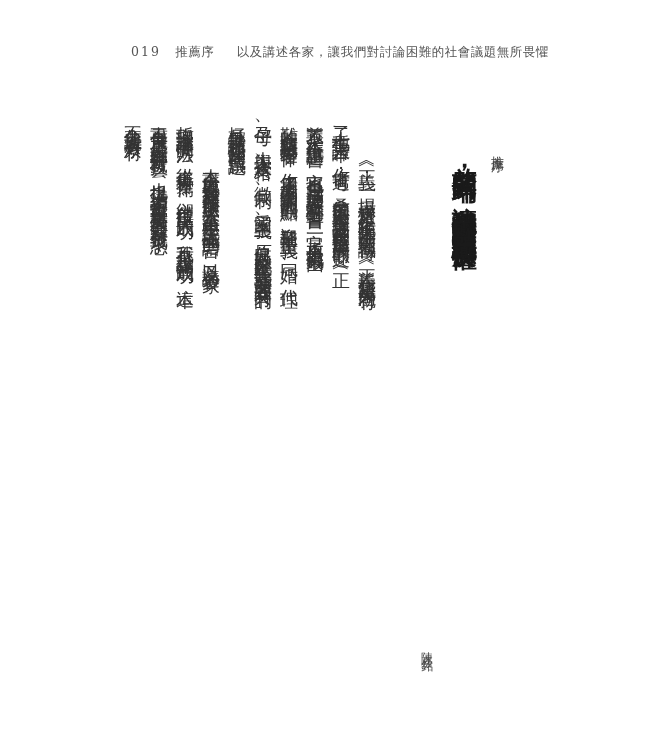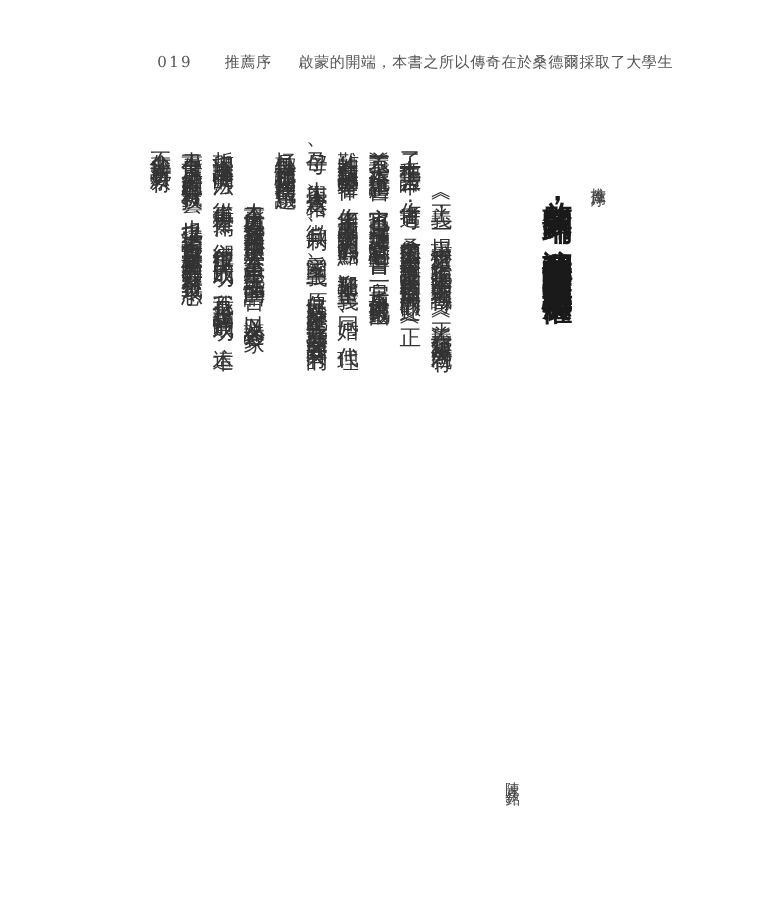--- a/index.html
+++ b/index.html
@@ -1,33 +1,33 @@
 <!DOCTYPE html>
 <html><head>
 <meta charset="utf-8">
 <style>
   html, body { margin:0; padding:0; }
   body { width:650px; height:750px; background:#ffffff; position:relative; overflow:hidden;
          font-family:"DejaVu Serif", "Liberation Serif", serif; color:#2a2a2a; }
   .header { position:absolute; left:131px; top:44px; font-size:12.5px; color:#555; white-space:nowrap; letter-spacing:0.5px; }
-  .header .pg { margin-right:22px; letter-spacing:2px; }
+  .header .pg { margin-right:10px; letter-spacing:2px; }
   .header .sec { margin-right:18px; }
   .vcol { position:absolute; writing-mode:vertical-rl; white-space:nowrap; }
   .section-label { left:488px; top:146px; font-size:13px; color:#444; letter-spacing:1px; }
   .title { left:452px; top:148px; font-size:25px; font-weight:bold; color:#1a1a1a; letter-spacing:2.4px; line-height:1; }
   .author { left:418px; top:642px; font-size:12px; color:#444; letter-spacing:4px; }
   .body-text { font-size:18px; line-height:26px; letter-spacing:2.4px; color:#333; }
 </style>
 </head>
 <body>
 
 <div class="header">
   <span class="pg">019</span>
   <span class="sec">推薦序</span>
-  <span>啟蒙的開端，本書之所以傳奇在於桑德爾採取了大學生</span>
+  <span>以及講述各家，讓我們對討論困難的社會議題無所畏懼</span>
 </div>
 
 <div class="vcol section-label">推薦序</div>
 <div class="vcol title">啓蒙的開端，讓我們對討論困難的社會議題無所畏懼</div>
 <div class="vcol author">陳嘉銘</div>
 
 <div class="vcol body-text" style="left:354px; top:154px;">《正義：一場思辨之旅》是一場晚近十年的全球知識傳奇。《正義》在短短幾年內就有</div>
 <div class="vcol body-text" style="left:328px; top:112px;">了二十七種語言譯本，作者邁可．桑德爾因為本書在許多國家受到搖滾巨星般的歡迎。《正</div>
 <div class="vcol body-text" style="left:302px; top:112px;">義》不是一本流行話題書，它也不是只圖滿足讀者好奇心的哲普書，它是一本勇於挑戰最困</div>
 <div class="vcol body-text" style="left:276px; top:112px;">難的社會議題的哲學著作。作者用大量的例子闡述他的觀點，迎擊了轉型正義、同婚、代理</div>

